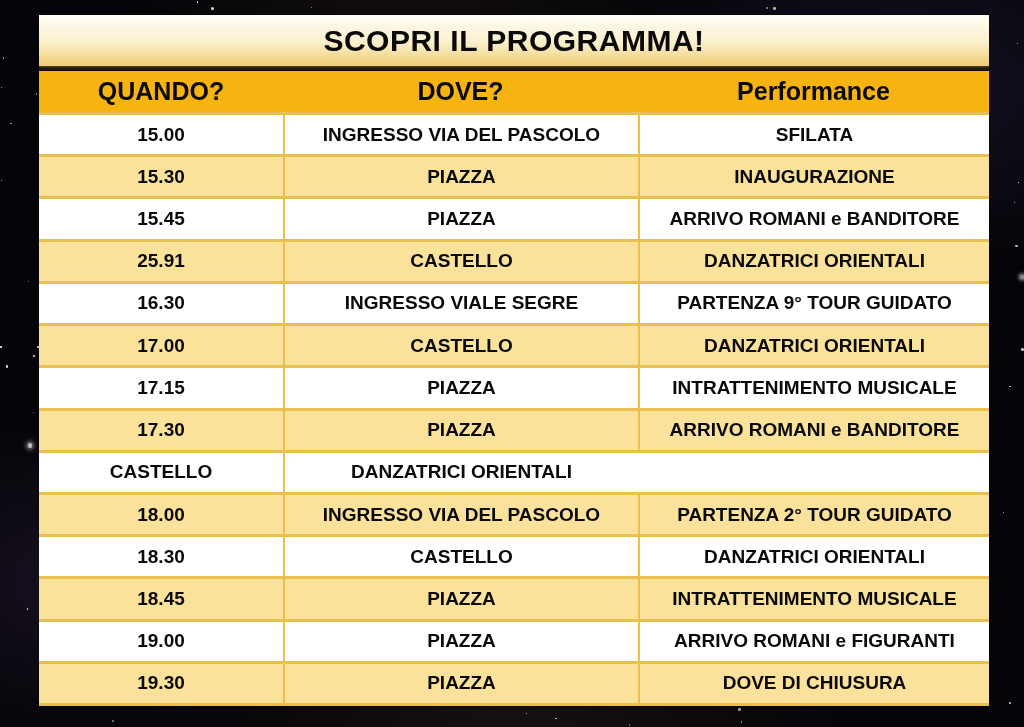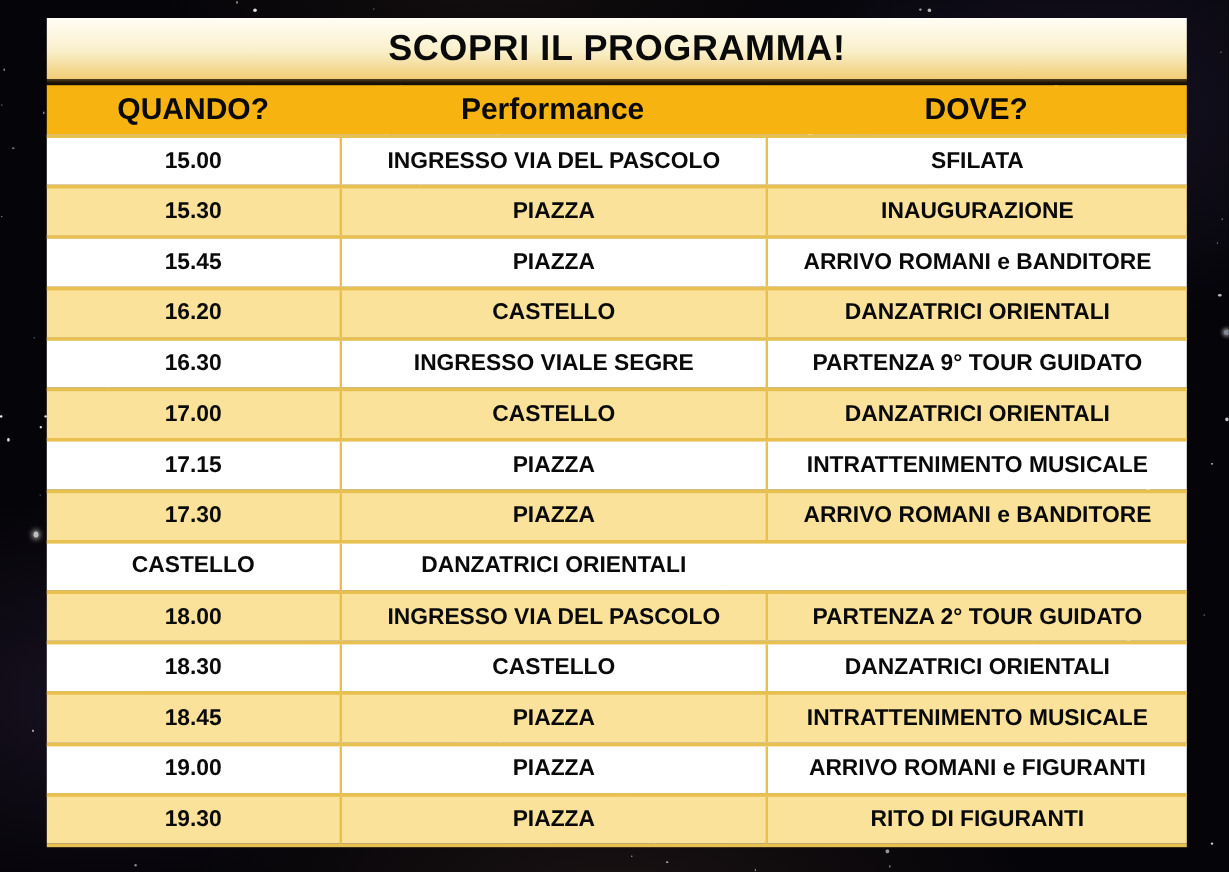--- a/index.html
+++ b/index.html
@@ -350,42 +350,42 @@
 <div id="poster">
 
   <div id="title-bar">
     <span>SCOPRI IL PROGRAMMA!</span>
   </div>
 
   <div id="title-divider"></div>
 
   <div id="header-row" class="grid-row">
     <div class="cell">QUANDO?</div>
+    <div class="cell">DOVE?</div>
     <div class="cell">Performance</div>
-    <div class="cell">DOVE?</div>
   </div>
 
   <div id="table-body">
     <div class="trow grid-row">
       <div class="cell">15.00</div>
       <div class="cell">INGRESSO VIA DEL PASCOLO</div>
       <div class="cell">SFILATA</div>
     </div>
     <div class="trow grid-row">
       <div class="cell">15.30</div>
       <div class="cell">PIAZZA</div>
       <div class="cell">INAUGURAZIONE</div>
     </div>
     <div class="trow grid-row">
       <div class="cell">15.45</div>
       <div class="cell">PIAZZA</div>
       <div class="cell">ARRIVO ROMANI e BANDITORE</div>
     </div>
     <div class="trow grid-row">
-      <div class="cell">16.20</div>
+      <div class="cell">25.91</div>
       <div class="cell">CASTELLO</div>
       <div class="cell">DANZATRICI ORIENTALI</div>
     </div>
     <div class="trow grid-row">
       <div class="cell">16.30</div>
       <div class="cell">INGRESSO VIALE SEGRE</div>
       <div class="cell">PARTENZA 9° TOUR GUIDATO</div>
     </div>
     <div class="trow grid-row">
       <div class="cell">17.00</div>
@@ -422,17 +422,17 @@
       <div class="cell">INTRATTENIMENTO MUSICALE</div>
     </div>
     <div class="trow grid-row">
       <div class="cell">19.00</div>
       <div class="cell">PIAZZA</div>
       <div class="cell">ARRIVO ROMANI e FIGURANTI</div>
     </div>
     <div class="trow grid-row">
       <div class="cell">19.30</div>
       <div class="cell">PIAZZA</div>
-      <div class="cell">RITO DI FIGURANTI</div>
+      <div class="cell">DOVE DI CHIUSURA</div>
     </div>
   </div>
 
 </div>
 
 </body></html>

